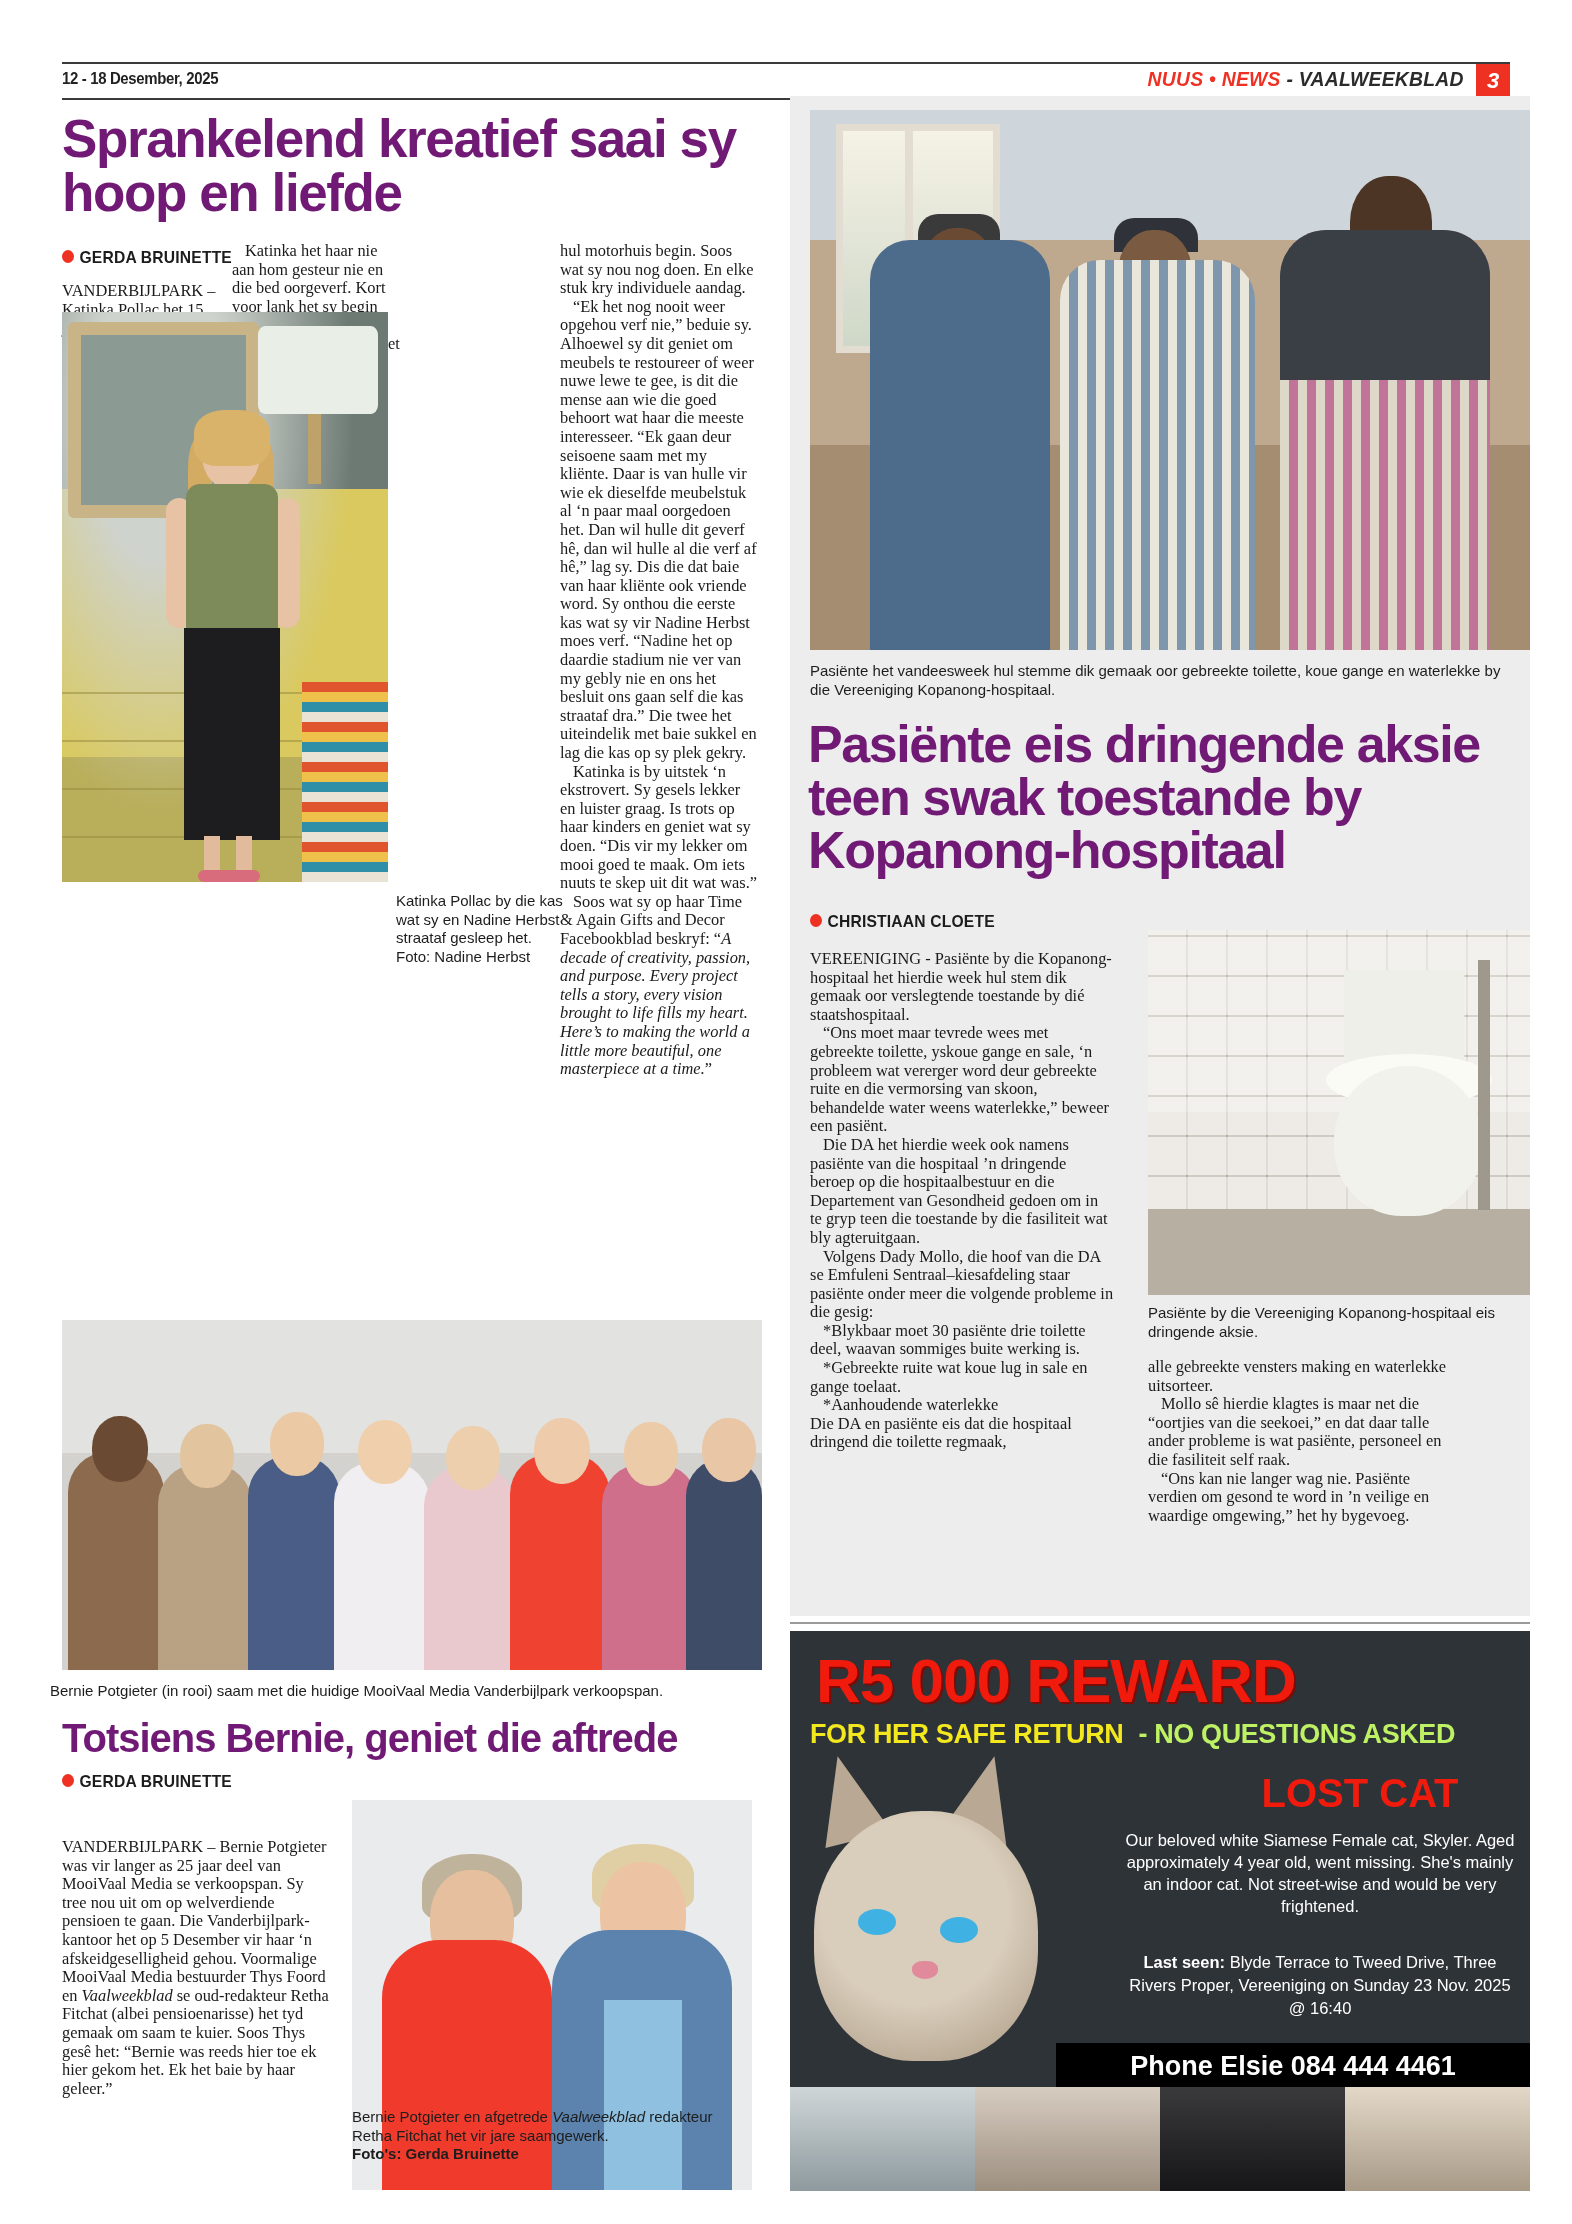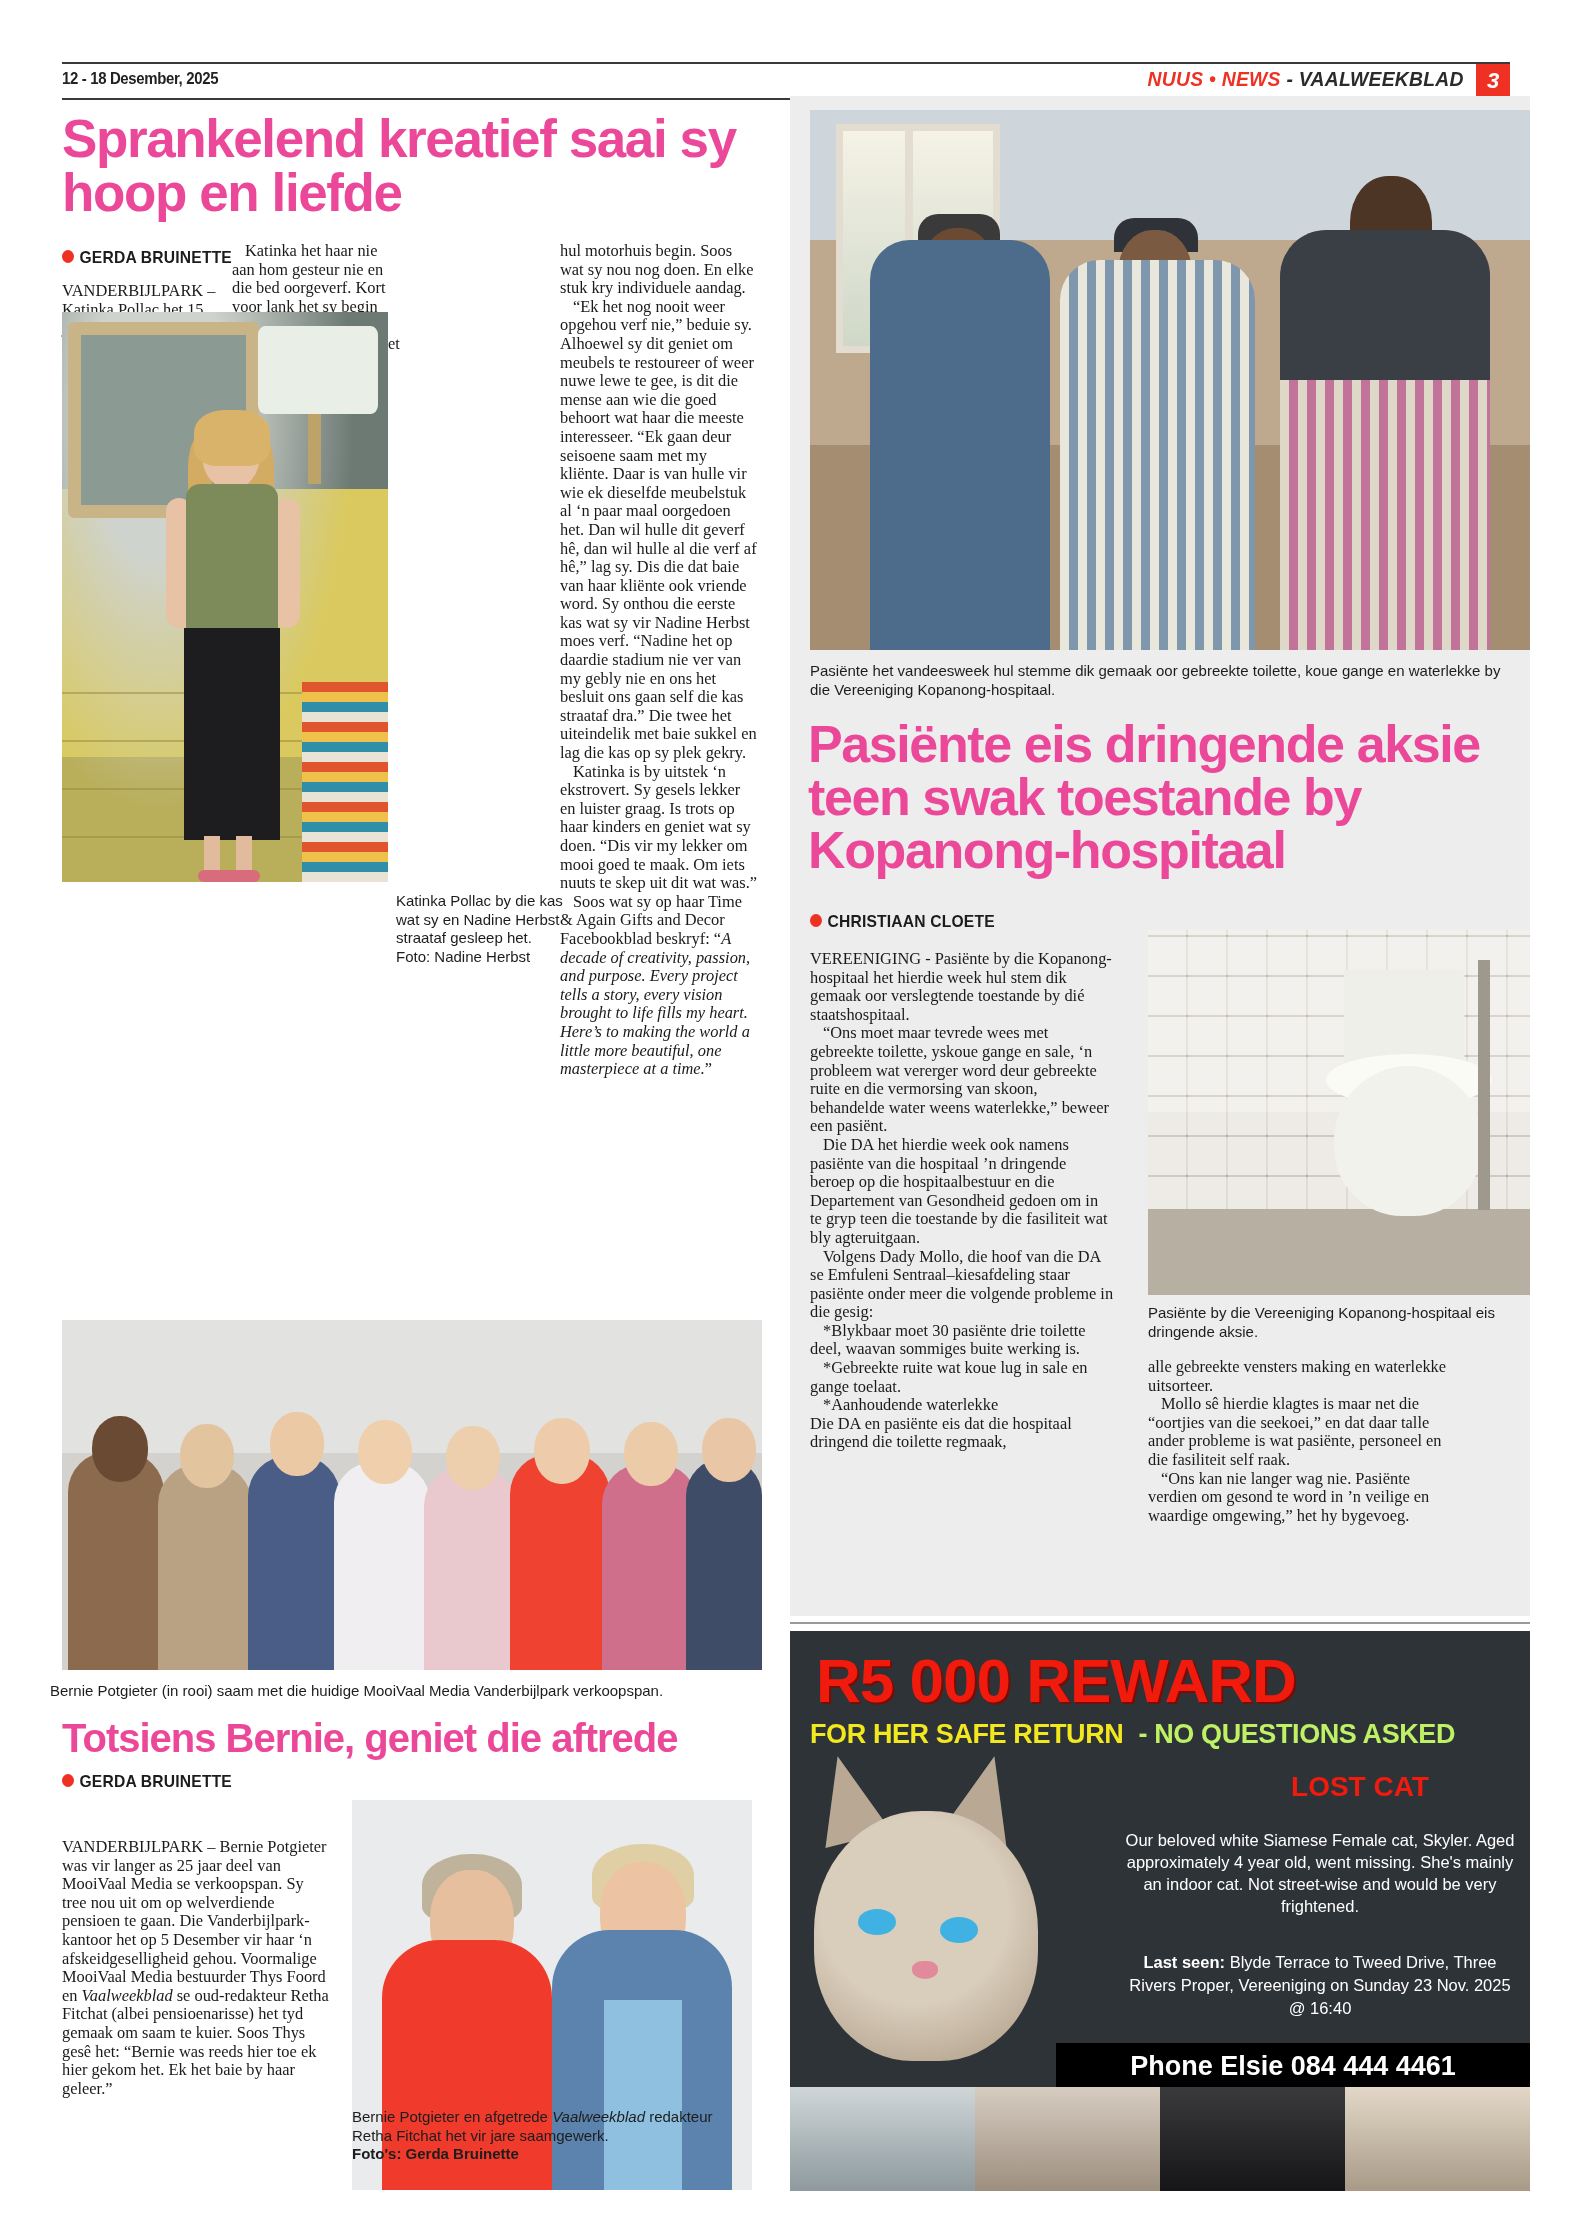--- a/index.html
+++ b/index.html
@@ -17,21 +17,21 @@
               transform:scaleX(.92);transform-origin:right center;}
   .mast-right .nuus{color:#ef3124;}
   .mast-right .dash{color:#2b2b2b;}
   .mast-right .vwb{color:#2b2b2b;}
   .mast-num{position:absolute;right:0;top:0;width:34px;height:34px;background:#ef3124;}
   .mast-num span{display:block;width:34px;height:34px;line-height:33px;text-align:center;
                  color:#fff;font-family:"Liberation Sans",sans-serif;font-weight:bold;
                  font-style:italic;font-size:22px;}
 
   
-  .hl{font-family:"Liberation Sans",sans-serif;font-weight:bold;color:#ec4899;
+  .hl{font-family:"Liberation Sans",sans-serif;font-weight:bold;color:#701a75;
       letter-spacing:-1.4px;line-height:1.02;}
   .byline{font-family:"Liberation Sans",sans-serif;font-weight:bold;font-size:17px;
           letter-spacing:.2px;color:#1c1c1c;transform:scaleX(.92);transform-origin:left center;}
   .dot{display:inline-block;width:13px;height:13px;border-radius:50%;background:#ef3124;
        margin-right:6px;vertical-align:0px;}
   .body{font-family:"Liberation Serif",serif;font-size:16.4px;line-height:18.6px;
         color:#1a1a1a;text-align:left;}
   .body p{margin:0;text-indent:13px;}
   .body p.noind{text-indent:0;}
   .cap{font-family:"Liberation Sans",sans-serif;font-size:15px;line-height:18.5px;color:#1d1d1d;}
@@ -117,21 +117,21 @@
   
   #ad-lostcat{position:absolute;left:790px;top:1631px;width:740px;height:560px;background:#2e3338;overflow:hidden;}
   .ad-reward{position:absolute;left:26px;top:14px;font-family:"Liberation Sans",sans-serif;
              font-weight:bold;font-size:62px;color:#f01b0d;letter-spacing:-1px;
              text-shadow:2px 2px 0 #7a0b05;}
   .ad-sub{position:absolute;left:20px;top:88px;font-family:"Liberation Sans",sans-serif;
           font-weight:bold;font-size:27px;letter-spacing:-.4px;}
   .ad-sub .y{color:#f3e71d;}
   .ad-sub .w{color:#bef264;margin-left:8px;}
   .ad-lost{position:absolute;left:420px;top:140px;width:300px;text-align:center;
-           font-family:"Liberation Sans",sans-serif;font-weight:bold;font-size:28px;color:#f01b0d;}
+           font-family:"Liberation Sans",sans-serif;font-weight:bold;font-size:40px;color:#f01b0d;}
   .ad-desc{position:absolute;left:330px;top:198px;width:400px;text-align:center;
            font-family:"Liberation Sans",sans-serif;font-size:16.5px;line-height:22px;color:#fff;}
   .ad-seen{position:absolute;left:330px;top:320px;width:400px;text-align:center;
            font-family:"Liberation Sans",sans-serif;font-size:16.5px;line-height:23px;color:#fff;}
   .ad-seen b{font-weight:bold;}
   .ad-phone{position:absolute;left:266px;top:412px;width:474px;height:46px;background:#000000;}
   .ad-phone span{display:block;text-align:center;line-height:46px;color:#fff;
           font-family:"Liberation Sans",sans-serif;font-weight:bold;font-size:27px;}
   .ad-cat{position:absolute;left:10px;top:120px;width:258px;height:380px;}
   .ad-cat .face{position:absolute;left:14px;top:60px;width:224px;height:250px;border-radius:48% 48% 44% 44%;

